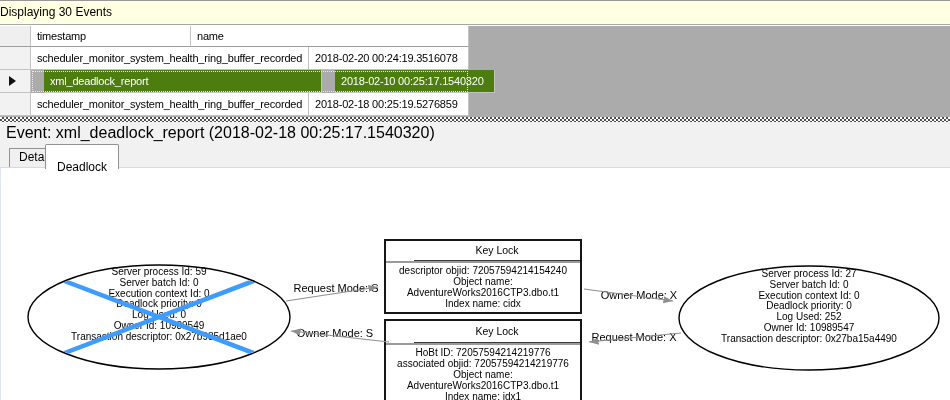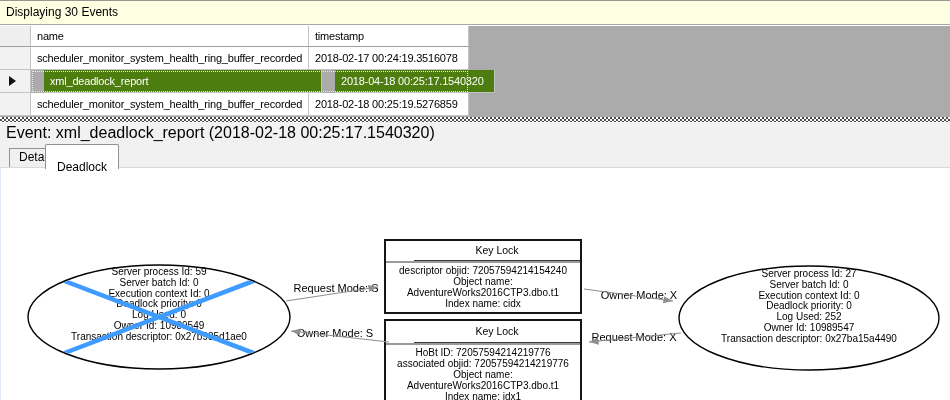--- a/index.html
+++ b/index.html
@@ -2,21 +2,21 @@
 <html><head>
 <meta charset="utf-8">
 <style>
   html,body{margin:0;padding:0;background:#fff;}
   body{width:950px;height:400px;position:relative;overflow:hidden;
        font-family:"Liberation Sans",sans-serif;color:#000;}
 
   
   #info-bar{position:absolute;left:0;top:0;width:950px;height:25px;
     background:#FFFFE1;border-top:1px solid #979797;border-bottom:1px solid #a7a7a7;
-    box-sizing:border-box;font-size:12px;line-height:23px;padding-left:6px;}
+    box-sizing:border-box;font-size:12px;line-height:23px;}
 
   
   #grid-zone{position:absolute;left:0;top:26px;width:950px;height:91px;background:#ABABAB;}
   .g-row{display:flex;position:relative;}
   .g-cell{box-sizing:border-box;border-right:1px solid #c3c3c3;border-bottom:1px solid #c3c3c3;
     overflow:hidden;white-space:nowrap;font-size:11px;letter-spacing:-0.2px;}
   .g-sel{width:31px;background:#f2f2f2;position:relative;}
   .g-name{width:278px;background:#fff;padding-left:6px;}
   .g-ts{width:160px;background:#fff;padding-left:6px;}
   .hdr .g-cell{height:21px;line-height:20px;border-bottom:1px solid #9e9e9e;}
@@ -65,34 +65,34 @@
   #edge-label-3{left:633px;top:169px;}
 </style>
 </head>
 <body>
 
 <div id="info-bar">Displaying 30 Events</div>
 
 <div id="grid-zone">
   <div class="g-row hdr">
     <div class="g-cell g-sel"></div>
+    <div class="g-cell g-ts">timestamp</div>
     <div class="g-cell g-name">name</div>
-    <div class="g-cell g-ts">timestamp</div>
   </div>
   <div class="g-row data">
     <div class="g-cell g-sel"></div>
     <div class="g-cell g-name">scheduler_monitor_system_health_ring_buffer_recorded</div>
-    <div class="g-cell g-ts">2018-02-17 00:24:19.3516078</div>
+    <div class="g-cell g-ts">2018-02-20 00:24:19.3516078</div>
   </div>
   <div class="g-row data row-selected">
     <div class="g-cell g-sel">
       <span class="cur-arrow"></span>
     </div>
     <div class="g-cell g-name">xml_deadlock_report</div>
-    <div class="g-cell g-ts">2018-04-18 00:25:17.1540320</div>
+    <div class="g-cell g-ts">2018-02-10 00:25:17.1540320</div>
     <div class="focus-box"></div>
   </div>
   <div class="g-row data">
     <div class="g-cell g-sel"></div>
     <div class="g-cell g-name">scheduler_monitor_system_health_ring_buffer_recorded</div>
     <div class="g-cell g-ts">2018-02-18 00:25:19.5276859</div>
   </div>
 </div>
 
 <div id="splitter"></div>

